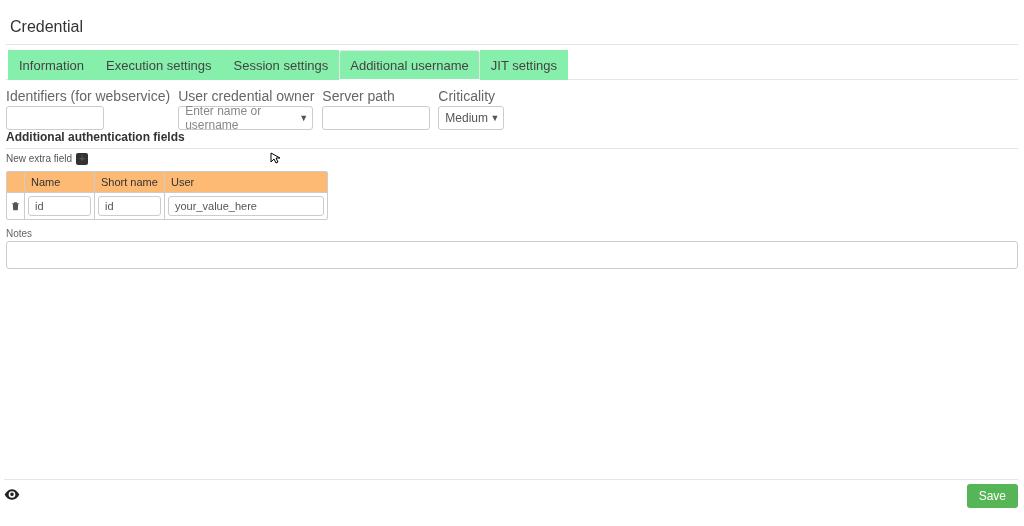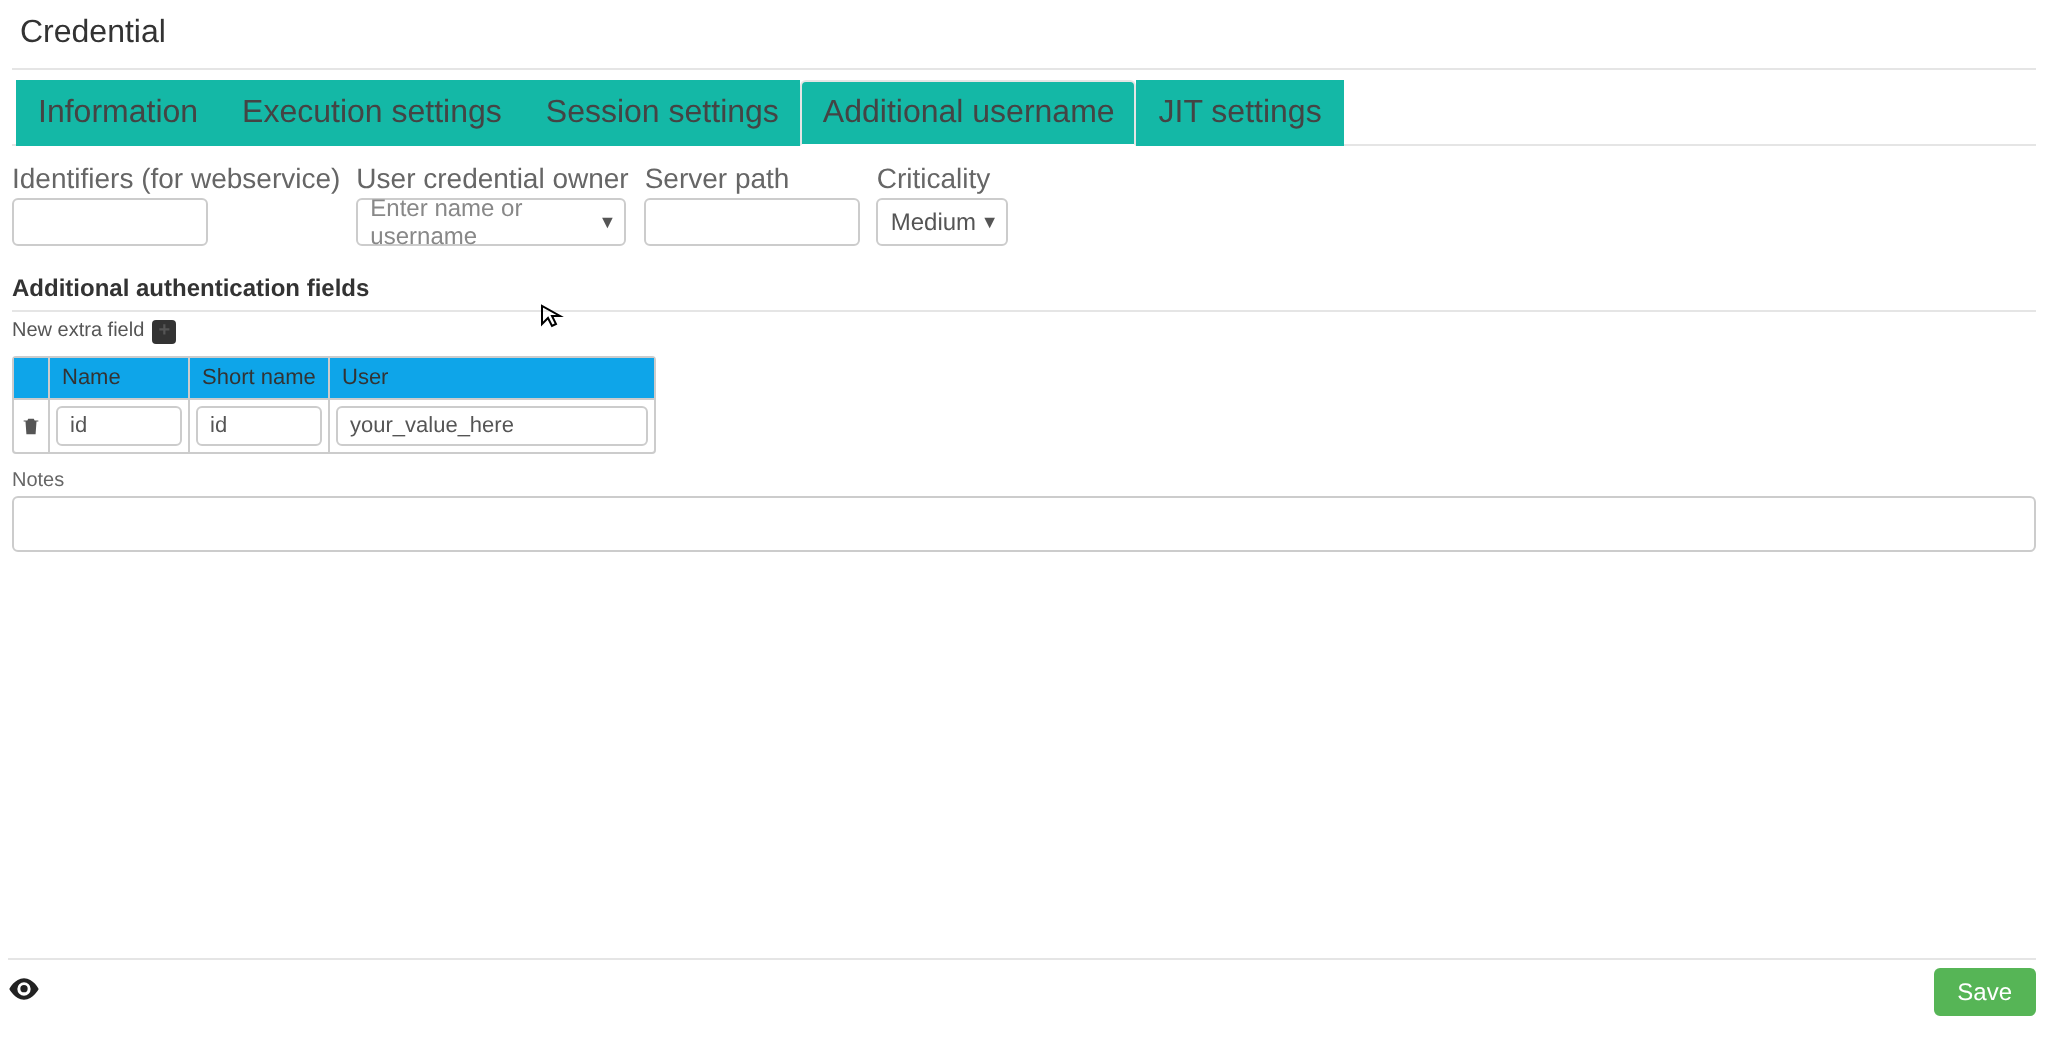--- a/index.html
+++ b/index.html
@@ -7,45 +7,45 @@
     margin: 0; padding: 0;
     font-family: "Segoe UI", Arial, sans-serif;
     font-size: 12px;
     color: #333;
     background: #fff;
     width: 1024px; height: 526px;
   }
   .page {
     width: 1024px; height: 526px;
     position: relative;
-    padding: 0 6px;
+    padding: 10px 6px;
   }
   .title {
     font-size: 16px;
     font-weight: 400;
     padding: 8px 6px 8px 4px;
     border-bottom: 1px solid #e5e5e5;
   }
   .tabs {
     display: flex;
     gap: 0;
     margin-top: 4px;
     border-bottom: 1px solid #e5e5e5;
     padding-left: 2px;
   }
   .tab {
     padding: 7px 10px 6px 10px;
-    font-size: 16px;
+    font-size: 13px;
     color: #444;
     cursor: pointer;
     border: 1px solid transparent;
     border-bottom: none;
     position: relative;
     top: 1px;
-    background: #14b8a6;
+    background: #86efac;
   }
   .tab.active {
     border: 1px solid #e5e5e5;
     border-bottom: 1px solid #fff;
     border-radius: 3px 3px 0 0;
   }
   .form-row {
     display: flex;
     gap: 8px;
     padding: 8px 0 0 0;
@@ -76,21 +76,20 @@
     font-size: 9px; color: #555;
   }
   .select.placeholder span:first-child { color: #888; }
 
   .g-identifiers input { width: 98px; }
   .g-owner .select { width: 135px; }
   .g-server input { width: 108px; }
   .g-criticality .select { width: 66px; }
 
   .section-title {
-    margin-top: 14px;
     font-size: 12px;
     font-weight: 600;
     padding-bottom: 4px;
     border-bottom: 1px solid #e5e5e5;
   }
   .new-field-row {
     display: flex; gap: 4px;
     margin-top: 4px;
   }
   .new-field-row span { font-size: 10px; color: #555; }
@@ -104,21 +103,21 @@
   .fields-table {
     margin-top: 6px;
     border: 1px solid #ccc;
     border-radius: 2px;
     width: 322px;
     display: flex; flex-direction: column;
   }
   .ft-head {
     display: grid;
     grid-template-columns: 18px 70px 70px 1fr;
-    background: #0ea5e9;
+    background: #fdba74;
   }
   .ft-head > div {
     border-right: 1px solid #ccc;
     border-bottom: 1px solid #ccc;
     padding: 4px 6px;
     font-size: 11px;
   }
   .ft-head > div:last-child { border-right: none; }
   .ft-row {
     display: grid;

